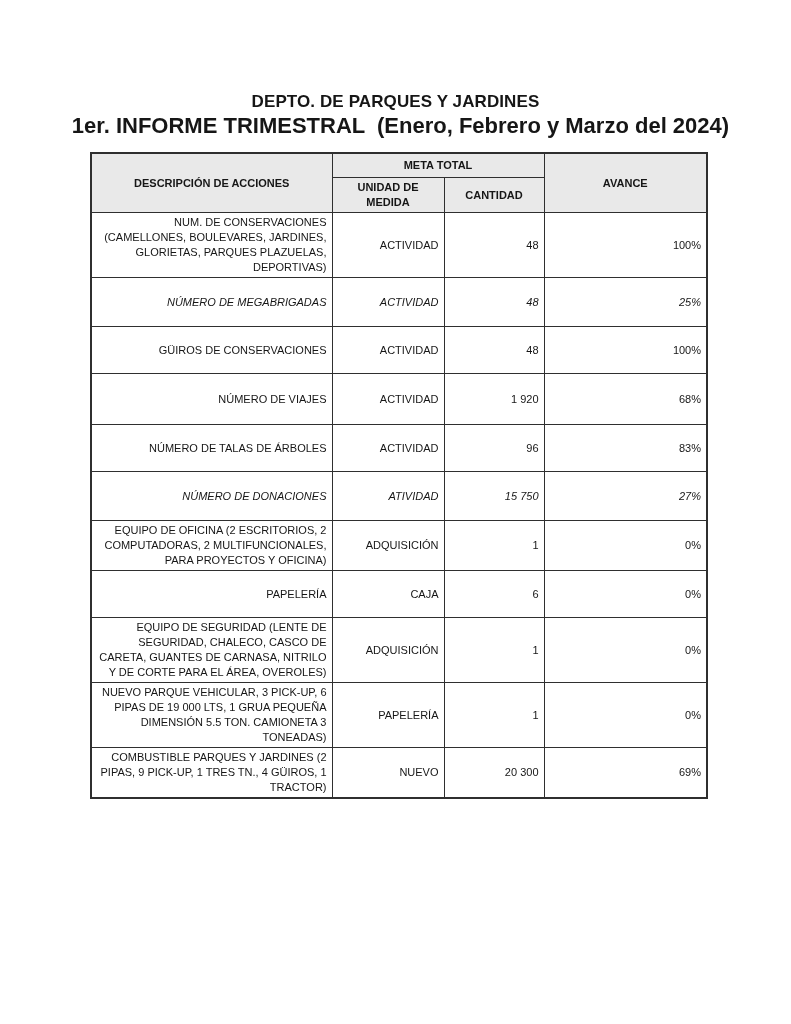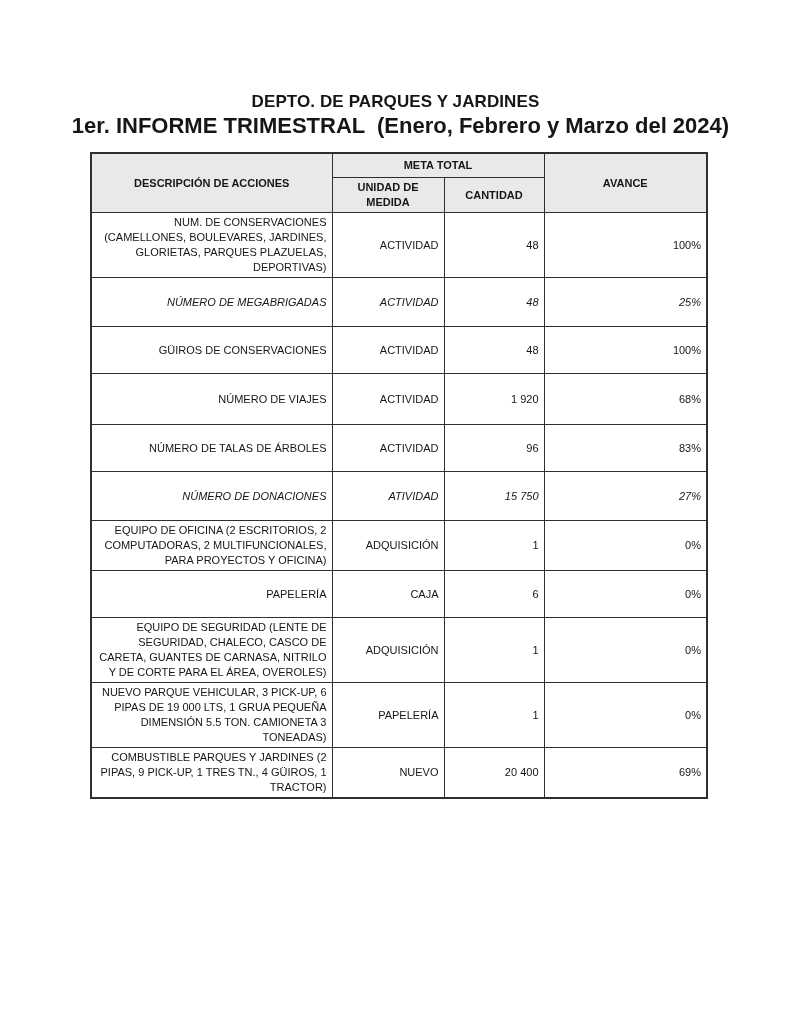--- a/index.html
+++ b/index.html
@@ -129,19 +129,19 @@
   </tr>
         <tr>
     <td class="desc">NUEVO PARQUE VEHICULAR, 3 PICK-UP, 6 PIPAS DE 19 000 LTS, 1 GRUA PEQUEÑA DIMENSIÓN 5.5 TON. CAMIONETA 3 TONEADAS)</td>
     <td class="center">PAPELERÍA</td>
     <td class="center">1</td>
     <td class="center">0%</td>
   </tr>
         <tr>
     <td class="desc">COMBUSTIBLE PARQUES Y JARDINES (2 PIPAS, 9 PICK-UP, 1 TRES TN., 4 GÜIROS, 1 TRACTOR)</td>
     <td class="center">NUEVO</td>
-    <td class="center">20 400</td>
+    <td class="center">20 300</td>
     <td class="center">69%</td>
   </tr>
       </tbody>
   </table>
 
 </div>
 
 </body></html>

